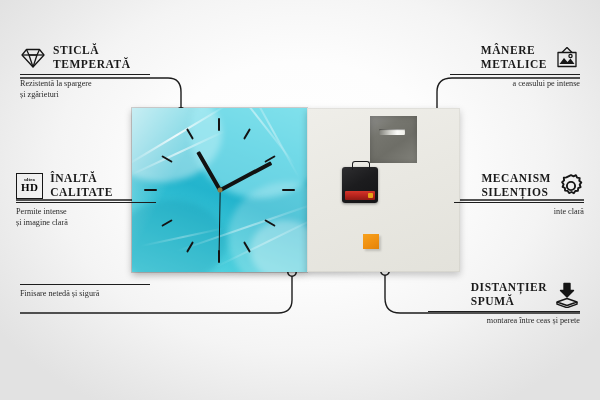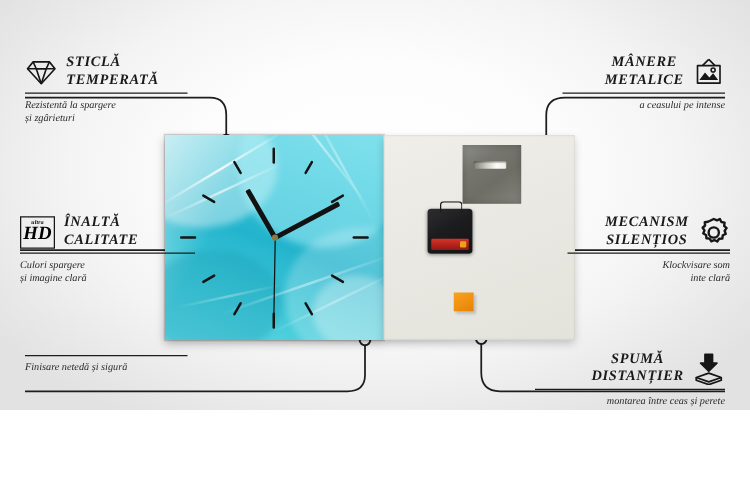--- a/index.html
+++ b/index.html
@@ -3,40 +3,39 @@
 <meta charset="utf-8">
 <style>
   html,body{margin:0;padding:0;}
   body{
     width:600px;height:400px;overflow:hidden;
     font-family:"Liberation Serif",serif;
     background:#ffffff;
     position:relative;
   }
   #stage{
-    position:absolute;inset:0;width:600px;height:328px;
+    position:absolute;inset:0;width:600px;height:400px;
     background:
       radial-gradient(ellipse 62% 70% at 50% 42%, #ffffff 0%, #fdfdfd 38%, #f4f4f4 66%, #e8e8e8 88%, #e2e2e2 100%);
-    font-style: italic;
   }
 
   
   #wires{position:absolute;left:0;top:0;width:600px;height:400px;pointer-events:none;}
 
   
   .feat{position:absolute;}
   .feat .hrow{display:flex;align-items:center;gap:7px;}
   .feat.right .hrow{justify-content:flex-end;}
   .feat .htxt{
     font-size:11.5px;font-weight:700;letter-spacing:.55px;
     color:#1a1a1a;line-height:1.18;text-transform:uppercase;
     font-family:"Liberation Serif",serif;
   }
   .feat.left .htxt{text-align:left;}
-  .feat.right .htxt{text-align:center;}
+  .feat.right .htxt{text-align:left;}
   .feat .rule{height:1px;background:#1d1d1d;margin-top:3px;}
   .feat .sub{
     font-size:8.2px;color:#2a2a2a;line-height:1.35;margin-top:2.5px;
     font-family:"Liberation Serif",serif;
   }
   .feat.right .sub{text-align:right;}
   .ico{flex:0 0 auto;display:block;}
 
   
   #product{position:absolute;left:132px;top:108px;width:328px;height:164px;}
@@ -182,29 +181,29 @@
     <div class="sub">
       <div>Rezistentă la spargere</div>
       <div>și zgârieturi</div>
     </div>
   </div>
 
   <div class="feat left" style="left:16px;top:172px;width:140px;">
     <div class="hrow">
       <div style="width:27px;height:24px;border:1.3px solid #161616;display:flex;flex-direction:column;align-items:center;justify-content:center;line-height:1;">
         <span style="font-size:4.6px;font-weight:700;letter-spacing:.2px;">ultra</span>
-        <span style="font-size:15px;font-weight:700;letter-spacing:.3px;">HD</span>
+        <span style="font-size:11px;font-weight:700;letter-spacing:.3px;">HD</span>
       </div>
       <div class="htxt">
         <div>ÎNALTĂ CALITATE</div>
       </div>
     </div>
     <div class="rule"></div>
     <div class="sub">
-      <div>Culori spargere</div>
+      <div>Permite intense</div>
       <div>și imagine clară</div>
     </div>
   </div>
 
   <div class="feat left" style="left:20px;top:281px;width:130px;">
     <div class="rule"></div>
     <div class="sub">
       <div>Finisare netedă și sigură</div>
     </div>
   </div>
@@ -238,30 +237,29 @@
       </div>
       <svg class="ico" width="26" height="26" viewBox="0 0 26 26">
         <g fill="none" stroke="#161616" stroke-width="1.9" stroke-linejoin="round">
           <path d="M13 2.2 l2.6 1.1 2.3-1.1 1.2 2.4 2.6 .5 -.4 2.6 2 1.8 -1.6 2.1 .9 2.5 -2.4 1.1 -.3 2.6 -2.6 .2 -1.5 2.2 -2.3-1.2 -2.4 1.1 -1.4-2.2 -2.6-.3 -.2-2.6 -2.3-1.2 1-2.5 -1.5-2.1 2-1.8 -.3-2.6 2.6-.4z"></path>
           <circle cx="13" cy="13" r="4.1"></circle>
         </g>
       </svg>
     </div>
     <div class="rule"></div>
     <div class="sub">
-      <div>Klockvisare som</div>
       <div>inte clară</div>
     </div>
   </div>
 
   <div class="feat right" style="left:428px;top:281px;width:152px;">
     <div class="hrow">
       <div class="htxt">
+        <div>DISTANȚIER</div>
         <div>SPUMĂ</div>
-        <div>DISTANȚIER</div>
       </div>
       <svg class="ico" width="26" height="26" viewBox="0 0 26 26">
         <g fill="none" stroke="#161616" stroke-width="1.4" stroke-linejoin="round">
           <path d="M10 1.5 h6 v7 h3.5 L13 15 L6.5 8.5 H10 Z" fill="#161616"></path>
           <path d="M13 16.5 L23 20 L13 23.5 L3 20 Z"></path>
           <path d="M3 20 v2.2 L13 25.7 L23 22.2 V20"></path>
         </g>
       </svg>
     </div>
     <div class="rule"></div>

